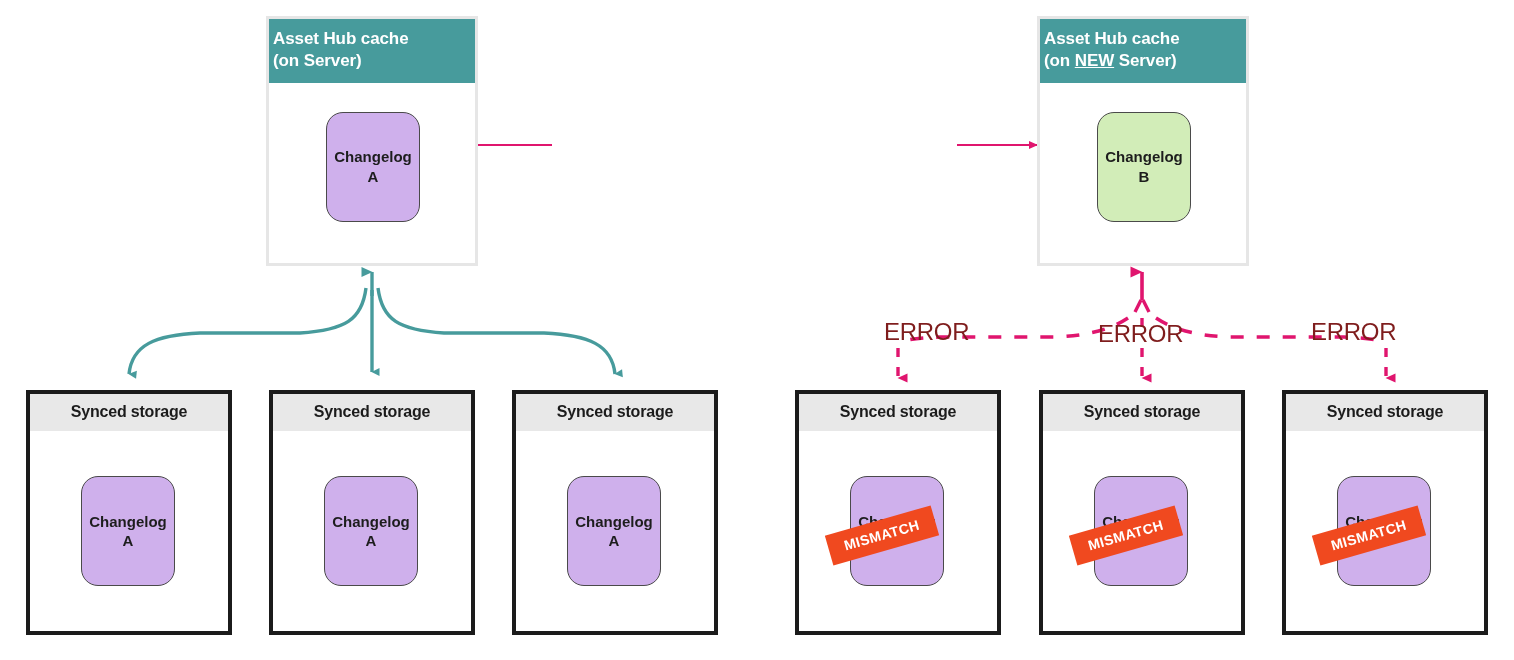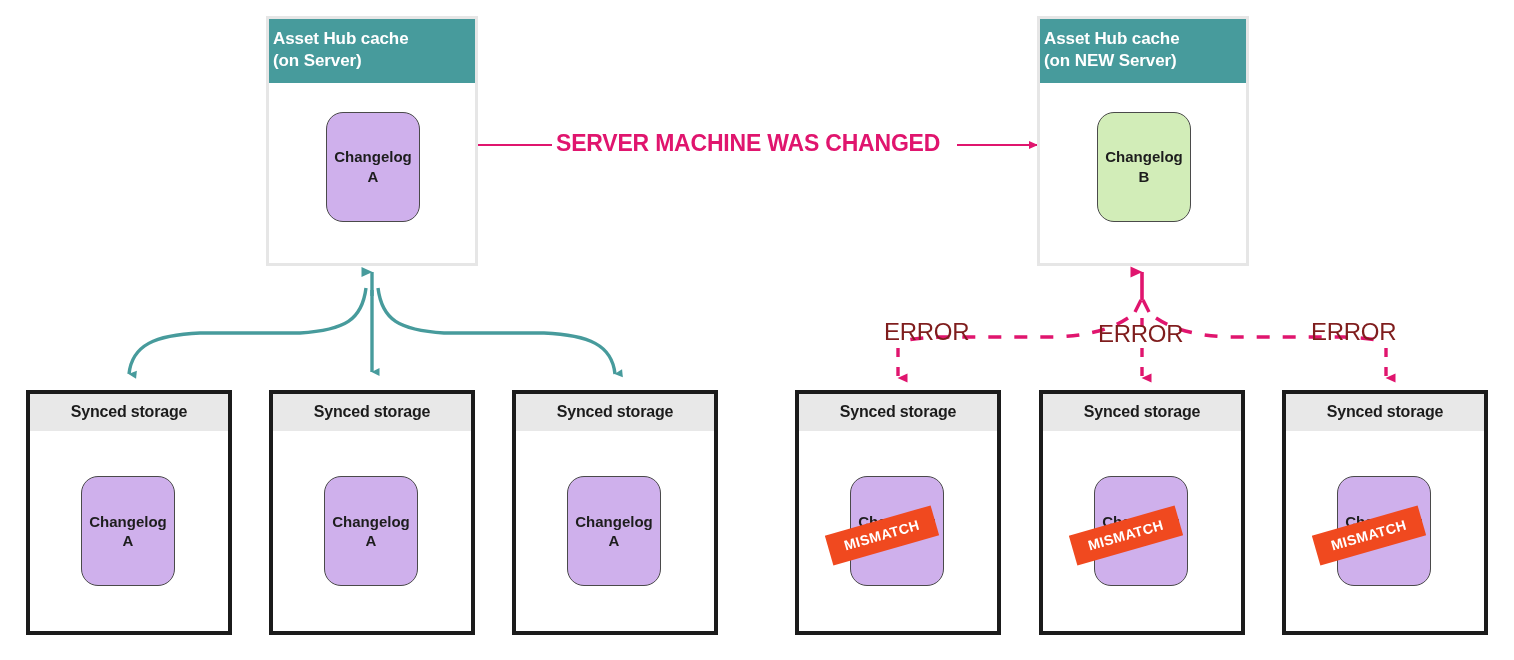--- a/index.html
+++ b/index.html
@@ -29,21 +29,21 @@
   .hub-header {
     background: #479b9c;
     color: #ffffff;
     font-weight: bold;
     font-size: 17px;
     line-height: 1.28;
     text-align: left;
     padding: 9px 4px 11px 4px;
     letter-spacing: -0.1px;
   }
-  .hub-header .u { }
+  .hub-header .u { text-decoration: underline; }
   .hub-body {
     position: relative;
     height: calc(100% - 62px);
   }
 
   
   .changelog {
     position: absolute;
     border: 1.4px solid #4a4a4a;
     border-radius: 17px;
@@ -196,21 +196,20 @@
       <span>(on </span><span class="u">NEW</span><span> Server)</span>
     </div>
     <div class="hub-body">
       <div class="changelog green" style="left:57px; top:29px; width:94px; height:110px;">
         <span>Changelog</span>
         <span>B</span>
       </div>
     </div>
   </div>
 
-  <div class="banner-text" style="left:556px; top:130px;">SERVER MACHINE WAS CHANGED</div>
 
   <div class="storage-box" style="left:26px; top:390px; width:206px; height:245px;">
     <div class="storage-header">Synced storage</div>
     <div class="storage-body">
       <div class="changelog purple" style="left:51px; top:45px; width:94px; height:110px;">
         <span>Changelog</span>
         <span>A</span>
       </div>
     </div>
   </div>

